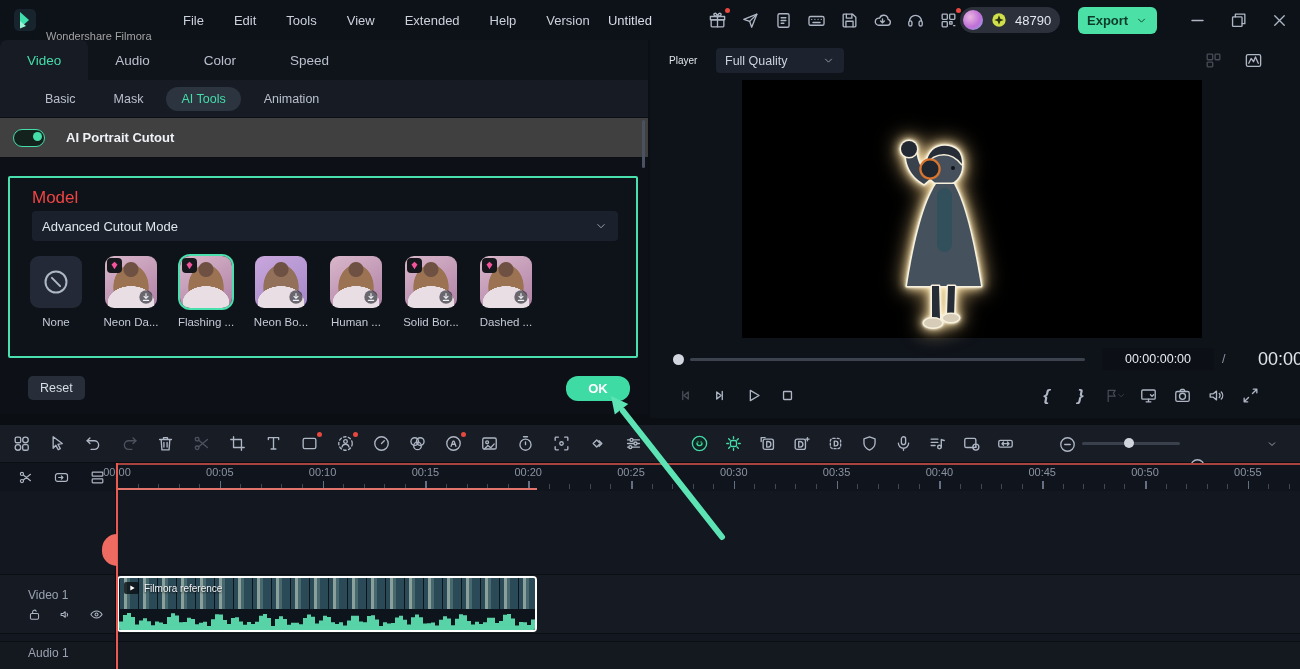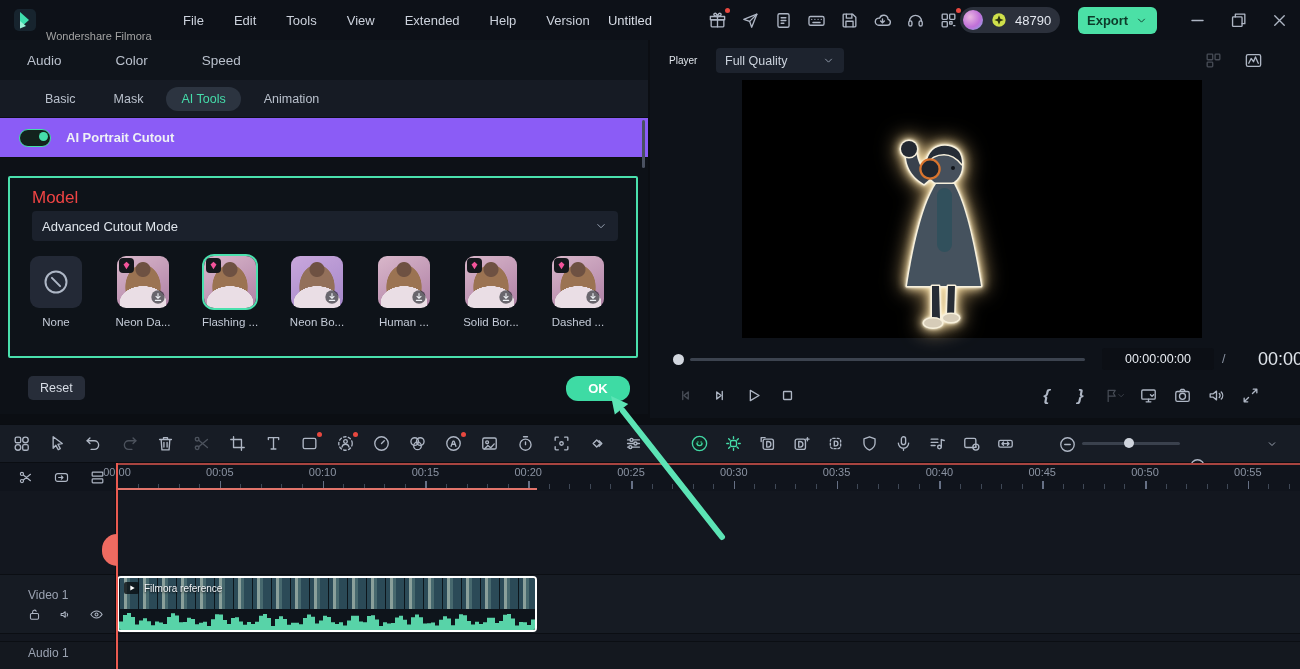--- a/index.html
+++ b/index.html
@@ -34,31 +34,31 @@
   #win-controls .tbtn{width:30px}
 
   
   #props{left:0;top:40px;width:648px;height:374px;background:#0d1117}
   #tabs-row{left:0;top:0;width:648px;height:40px;background:#0f141b;display:flex;align-items:flex-end}
   .tab{height:40px;display:flex;align-items:center;padding:0 27px;font-size:13.5px;color:#b9c0cc}
   .tab.active{background:#161b24;color:#45ddaa;border-radius:7px 7px 0 0}
   #subtabs-row{left:0;top:40px;width:648px;height:38px;background:#161b24;display:flex;align-items:center;gap:8px;padding-left:30px;box-sizing:border-box;border-bottom:1px solid #0c0f15}
   .subtab{padding:5px 15px;font-size:12.5px;color:#b9c0cc;border-radius:14px}
   .subtab.active{background:#2c3440;color:#45ddaa}
-  #toggle-row{left:0;top:78px;width:648px;height:40px;background:#8b5cf6;display:flex;align-items:center;gap:15px;padding-left:19px;box-sizing:border-box;border-bottom:1px solid #0b0e13}
+  #toggle-row{left:0;top:78px;width:648px;height:40px;background:#404040;display:flex;align-items:center;gap:21px;padding-left:13px;box-sizing:border-box;border-bottom:1px solid #0b0e13}
   #ai-toggle{width:30px;height:16px;border-radius:9px;border:1.5px solid #45ddaa;position:relative;background:#13221d}
   #ai-toggle .knob{position:absolute;right:2px;top:2px;width:9px;height:9px;border-radius:50%;background:#45ddaa}
   #toggle-label{font-size:13px;font-weight:bold;color:#eef1f6}
   #panel-scroll{left:642px;top:80px;width:3px;height:48px;border-radius:2px;background:#4a5160}
   #model-box{left:8px;top:136px;width:630px;height:182px;border:2px solid #4ae0ad;border-radius:2px;background:#0e1319;box-sizing:border-box}
   #model-label{left:22px;top:10px;font-size:17px;color:#ef4444}
   #model-dd{left:22px;top:33px;width:586px;height:30px;background:#1b212c;border-radius:4px;display:flex;align-items:center;justify-content:space-between;padding:0 10px;box-sizing:border-box}
   #model-dd .val{font-size:13px;color:#dfe5ec}
   #model-dd .ic{width:14px;height:14px;color:#98a2b2}
-  #presets{left:20px;top:78px;display:flex;gap:35px}
+  #presets{left:20px;top:78px;display:flex;gap:23px}
   .preset{width:52px}
   .thumb{width:52px;height:52px;border-radius:9px;position:relative;
     background-image:
       radial-gradient(circle at 50% 26%,#6e5142 0 7px,transparent 8px),
       radial-gradient(ellipse 42px 30px at 50% 90%,#eadee5 0 55%,transparent 56%),
       radial-gradient(ellipse 36px 46px at 50% 60%,#9b7352 0 48%,transparent 50%),
       linear-gradient(150deg,#d9b7ca,#bb90b0 70%,#ad82a4)}
   .thumb.purple{background-image:
       radial-gradient(circle at 50% 26%,#6e5142 0 7px,transparent 8px),
       radial-gradient(ellipse 42px 30px at 50% 90%,#eadee5 0 55%,transparent 56%),
@@ -260,20 +260,21 @@
         <i class="ic"><svg viewBox="0 0 24 24">
             <path d="M6 6l12 12M18 6L6 18"></path>
           </svg></i>
       </span>
     </div>
 </div>
 
 <div id="props" class="abs">
   <div id="tabs-row" class="abs">
 
+  <span class="tab active">Video</span>
       <span class="tab">Audio</span>
       <span class="tab">Color</span>
       <span class="tab">Speed</span>
     </div>
   <div id="subtabs-row" class="abs">
 
   <span class="subtab">Basic</span>
       <span class="subtab">Mask</span>
       <span class="subtab active">AI Tools</span>
       <span class="subtab">Animation</span>

